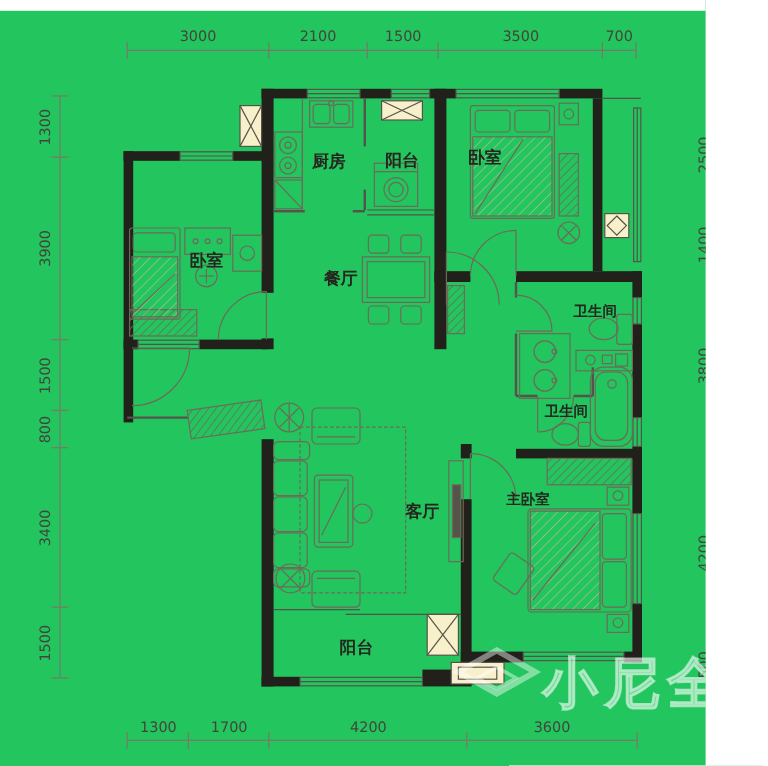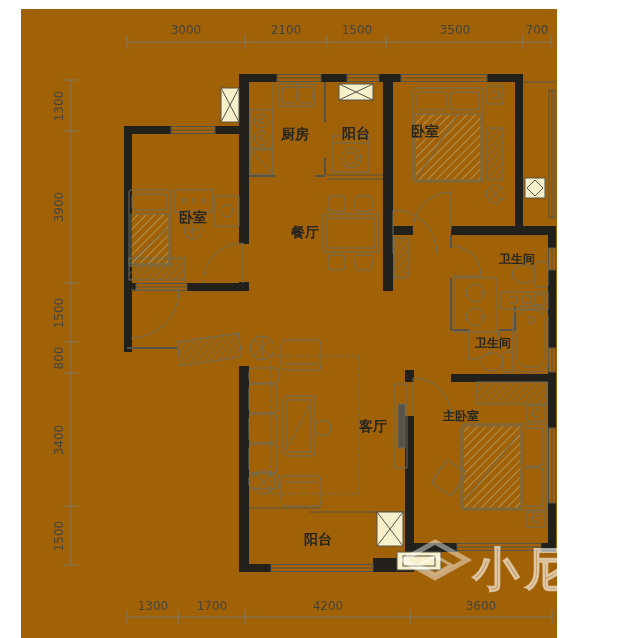--- a/index.html
+++ b/index.html
@@ -1,17 +1,17 @@
 <!DOCTYPE html>
 <html><head>
 <meta charset="utf-8">
 <style>
   html,body{margin:0;padding:0;background:#ffffff;}
-  #stage{position:relative;width:536px;height:638px;background:#a16207;overflow:hidden;
-         font-family:"DejaVu Sans",sans-serif;margin-left:21px;}
+  #stage{position:relative;width:588px;height:638px;background:#22c55e;overflow:hidden;
+         font-family:"DejaVu Sans",sans-serif;}
   #topstrip{position:absolute;left:0;top:0;width:640px;height:9px;background:#ffffff;}
   svg text{font-family:"DejaVu Sans",sans-serif;}
   .dimtxt{font-size:12px;fill:#45443c;}
   .roomtxt{font-size:14px;font-weight:bold;fill:#26251f;}
   .roomtxt2{font-size:12px;font-weight:bold;fill:#26251f;}
   .wm{font-size:46px;font-weight:bold;fill:rgba(255,255,255,0.45);
       stroke:rgba(255,255,255,0.65);stroke-width:1;letter-spacing:6px;}
 </style>
 </head>
 <body>

